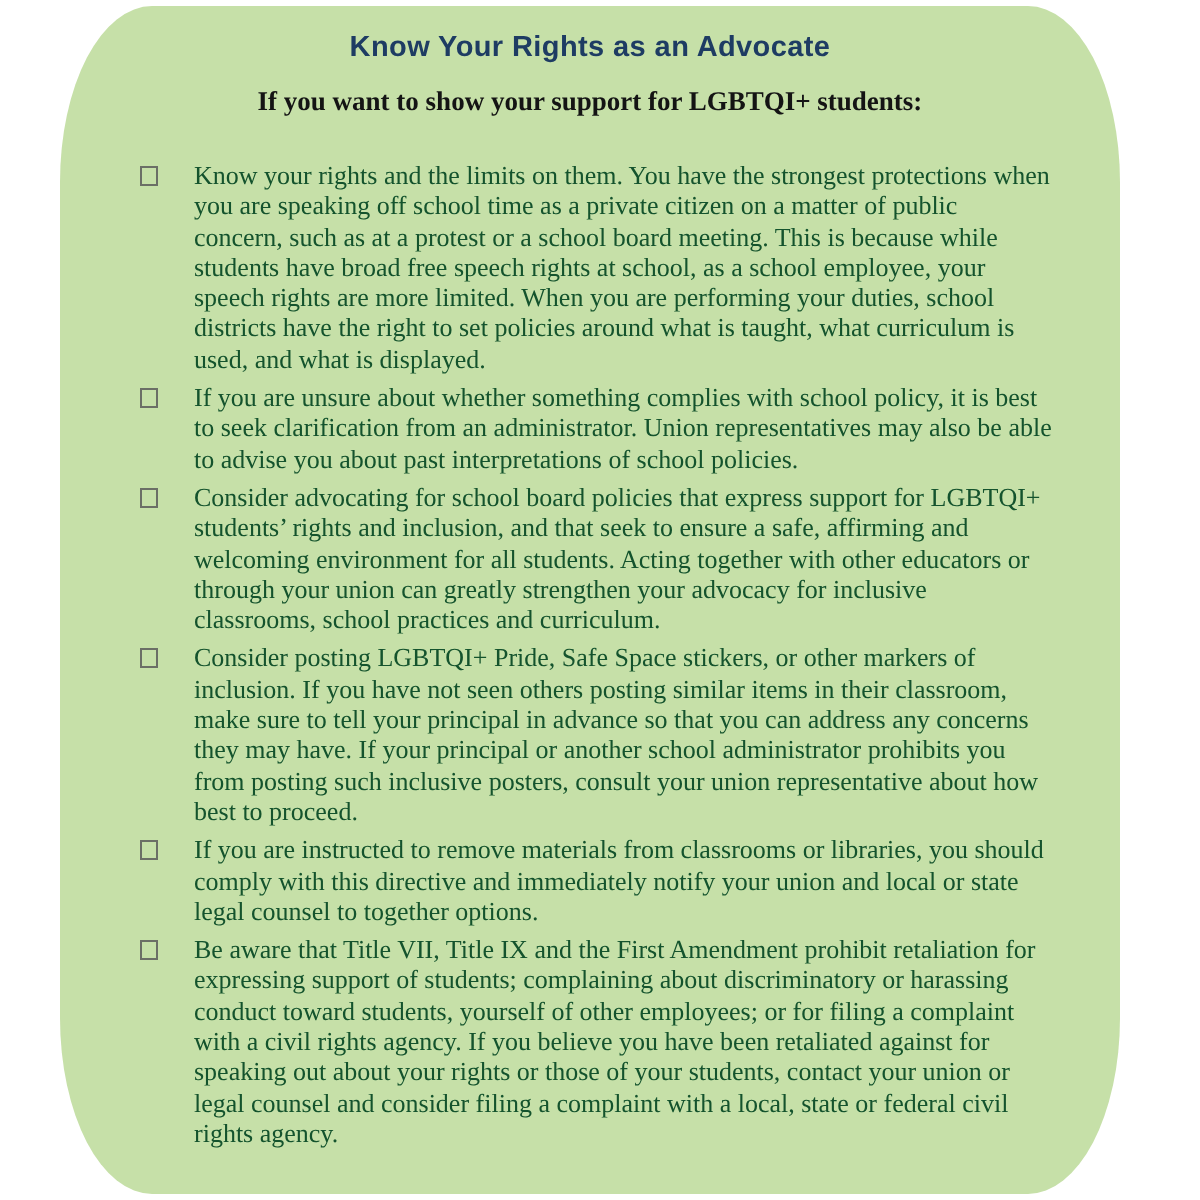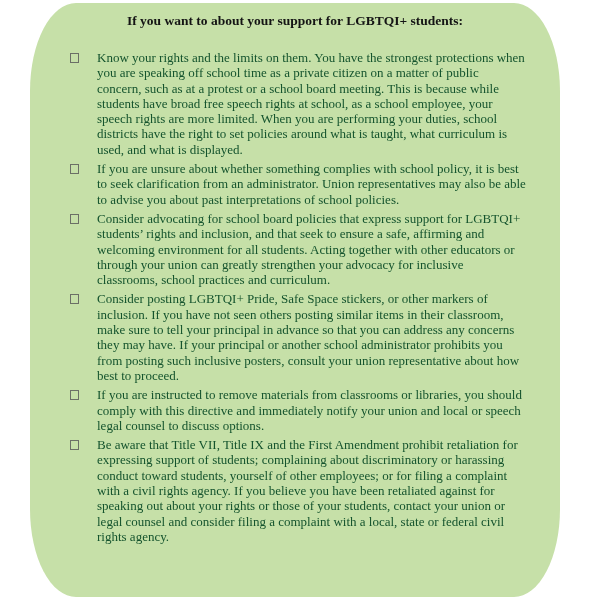--- a/index.html
+++ b/index.html
@@ -68,41 +68,42 @@
     line-height: 15.3px;
     color: #14532d;
     text-align: left;
   }
 </style>
 </head>
 <body>
 
 <div class="page">
   <div class="card">
-    <h2 class="subtitle">If you want to about your support for LGBTQI+ students:</h2>
+    <h1 class="title">Know Your Rights as an Advocate</h1>
+    <h2 class="subtitle">If you want to show your support for LGBTQI+ students:</h2>
     <ul class="bullets">
       <li class="bullet">
         <span class="checkbox"></span>
         <span class="bullet-text">Know your rights and the limits on them.  You have the strongest protections when you are speaking off school time as a private citizen on a matter of public concern, such as at a protest or a school board meeting. This is because while students have broad free speech rights at school, as a school employee, your speech rights are more limited. When you are performing your duties, school districts have the right to set policies around what is taught, what curriculum is used, and what is displayed.</span>
       </li>
       <li class="bullet">
         <span class="checkbox"></span>
         <span class="bullet-text">If you are unsure about whether something complies with school policy, it is best to seek clarification from an administrator. Union representatives may also be able to advise you about past interpretations of school policies.</span>
       </li>
       <li class="bullet">
         <span class="checkbox"></span>
         <span class="bullet-text">Consider advocating for school board policies that express support for LGBTQI+ students’ rights and inclusion, and that seek to ensure a safe, affirming and welcoming environment for all students. Acting together with other educators or through your union can greatly strengthen your advocacy for inclusive classrooms, school practices and curriculum.</span>
       </li>
       <li class="bullet">
         <span class="checkbox"></span>
         <span class="bullet-text">Consider posting LGBTQI+ Pride, Safe Space stickers, or other markers of inclusion. If you have not seen others posting similar items in their classroom, make sure to tell your principal in advance so that you can address any concerns they may have. If your principal or another school administrator prohibits you from posting such inclusive posters, consult your union representative about how best to proceed.</span>
       </li>
       <li class="bullet">
         <span class="checkbox"></span>
-        <span class="bullet-text">If you are instructed to remove materials from classrooms or libraries, you should comply with this directive and immediately notify your union and local or speech legal counsel to discuss options.</span>
+        <span class="bullet-text">If you are instructed to remove materials from classrooms or libraries, you should comply with this directive and immediately notify your union and local or state legal counsel to together options.</span>
       </li>
       <li class="bullet">
         <span class="checkbox"></span>
         <span class="bullet-text">Be aware that Title VII, Title IX and the First Amendment prohibit retaliation for expressing support of students; complaining about discriminatory or harassing conduct toward students, yourself of other employees; or for filing a complaint with a civil rights agency. If you believe you have been retaliated against for speaking out about your rights or those of your students, contact your union or legal counsel and consider filing a complaint with a local, state or federal civil rights agency.</span>
       </li>
     </ul>
   </div>
 </div>
 
 </body></html>

